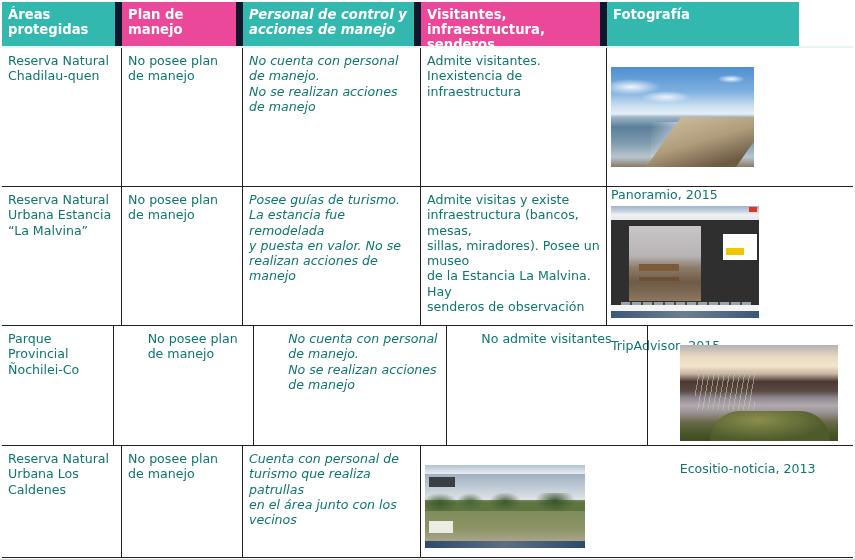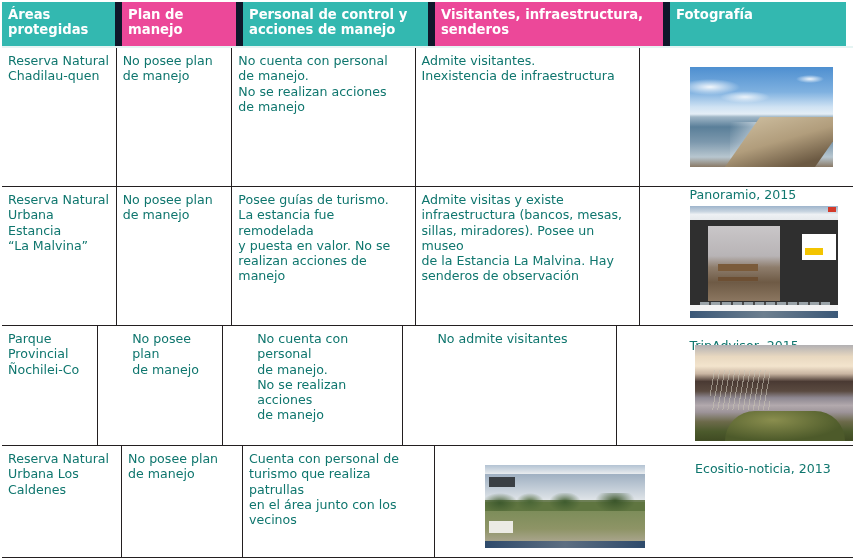--- a/index.html
+++ b/index.html
@@ -12,23 +12,23 @@
              border-right: 7px solid #0f172a; }
     .hcell:last-child { border-right: none; }
     .hcell.dark { background: #33b8b0; }
     .hcell.light { background: #ec4899; }
     .hline { height: 2px; background: #e6f4f3; }
     .brow { display: flex; border-bottom: 1.5px solid #231f20; box-sizing: border-box; }
     .bcell { box-sizing: border-box; padding: 5px 6px 0 6px; font-size: 12.6px;
              line-height: 15.3px; color: #0f766e; border-right: 1.3px solid #231f20;
              white-space: pre-line; }
     .bcell:last-child { border-right: none; }
-    .c1 { width: 120px; } .c2 { width: 121px; } .c3 { width: 192px; }
-    .c4 { width: 235px; } .c5 { width: 176px; }
-    .photo-cell { padding: 4px 0 0 4px; margin-left: 46px; }
+    .c1 { width: 120px; } .c2 { width: 121px; } .c3 { width: 178px; font-style: italic; }
+    .c4 { width: 186px; } .c5 { width: 192px; }
+    .photo-cell { padding: 4px 0 0 4px; }
     .photo { display: block; position: relative; overflow: hidden; }
     .caption { font-size: 12.6px; line-height: 15px; margin-top: 4px; }
 
     
     .ph1 { width: 143px; height: 100px;
       background:
         radial-gradient(ellipse 30px 8px at 20px 20px, rgba(255,255,255,0.9), transparent),
         radial-gradient(ellipse 25px 6px at 55px 30px, rgba(255,255,255,0.8), transparent),
         radial-gradient(ellipse 14px 4px at 120px 12px, rgba(255,255,255,0.9), transparent),
         linear-gradient(to bottom, #4e8fd0 0%, #7fb1e0 25%, #cfe2f3 40%, #e4eef6 47%, #9fb6c6 50%, #5a7f99 60%, #7c98ad 75%, #b7c6cf 90%, #8a7a66 100%); }

